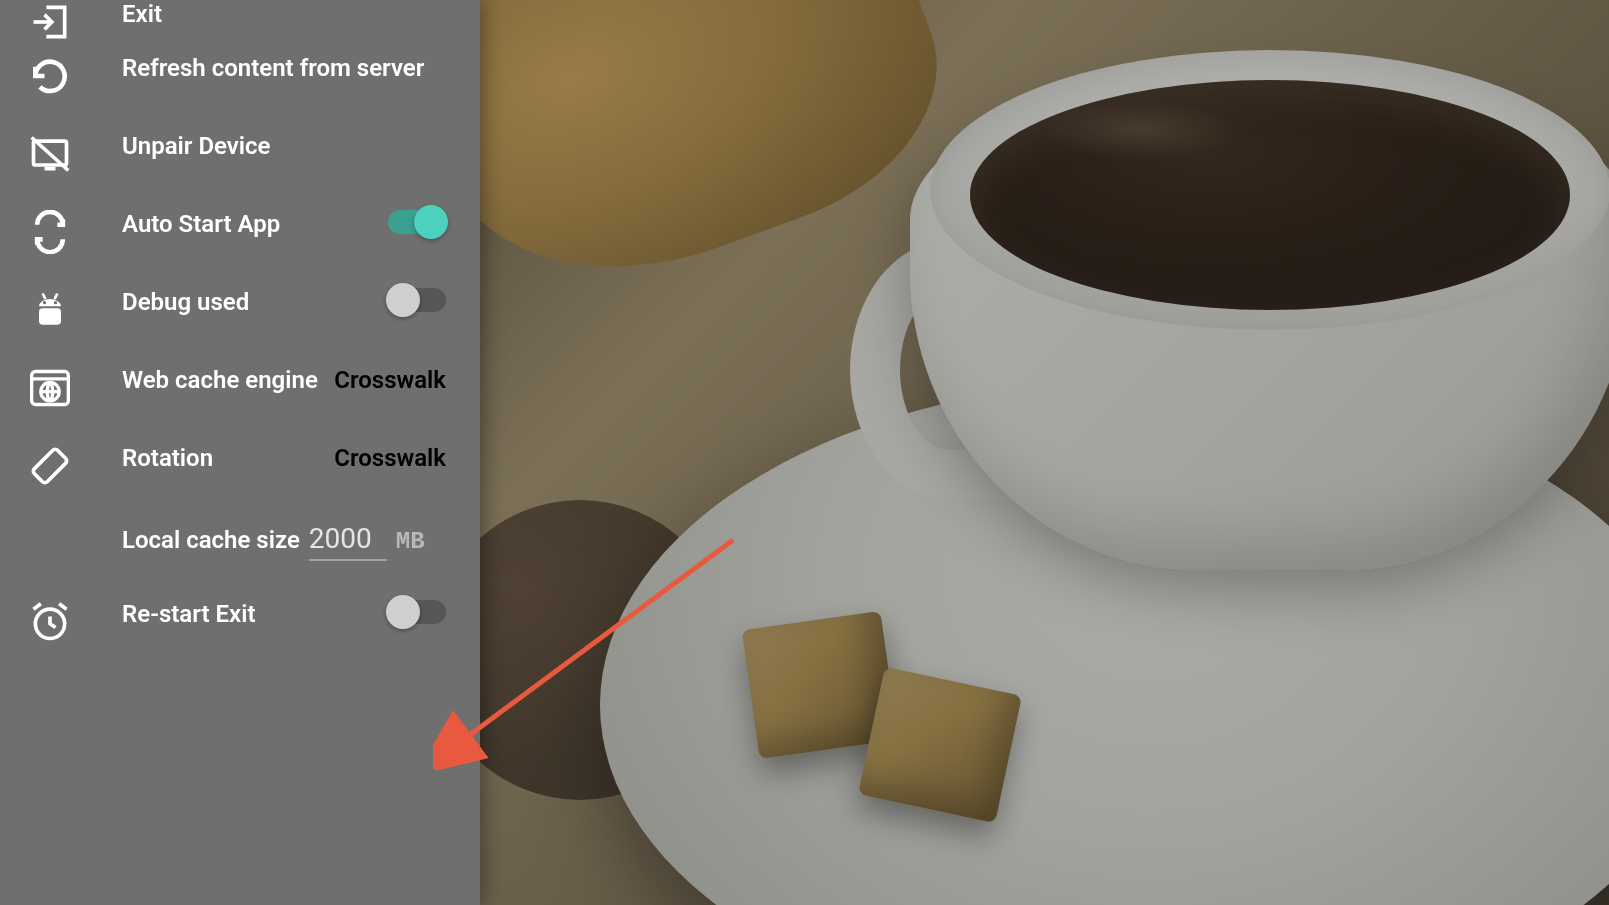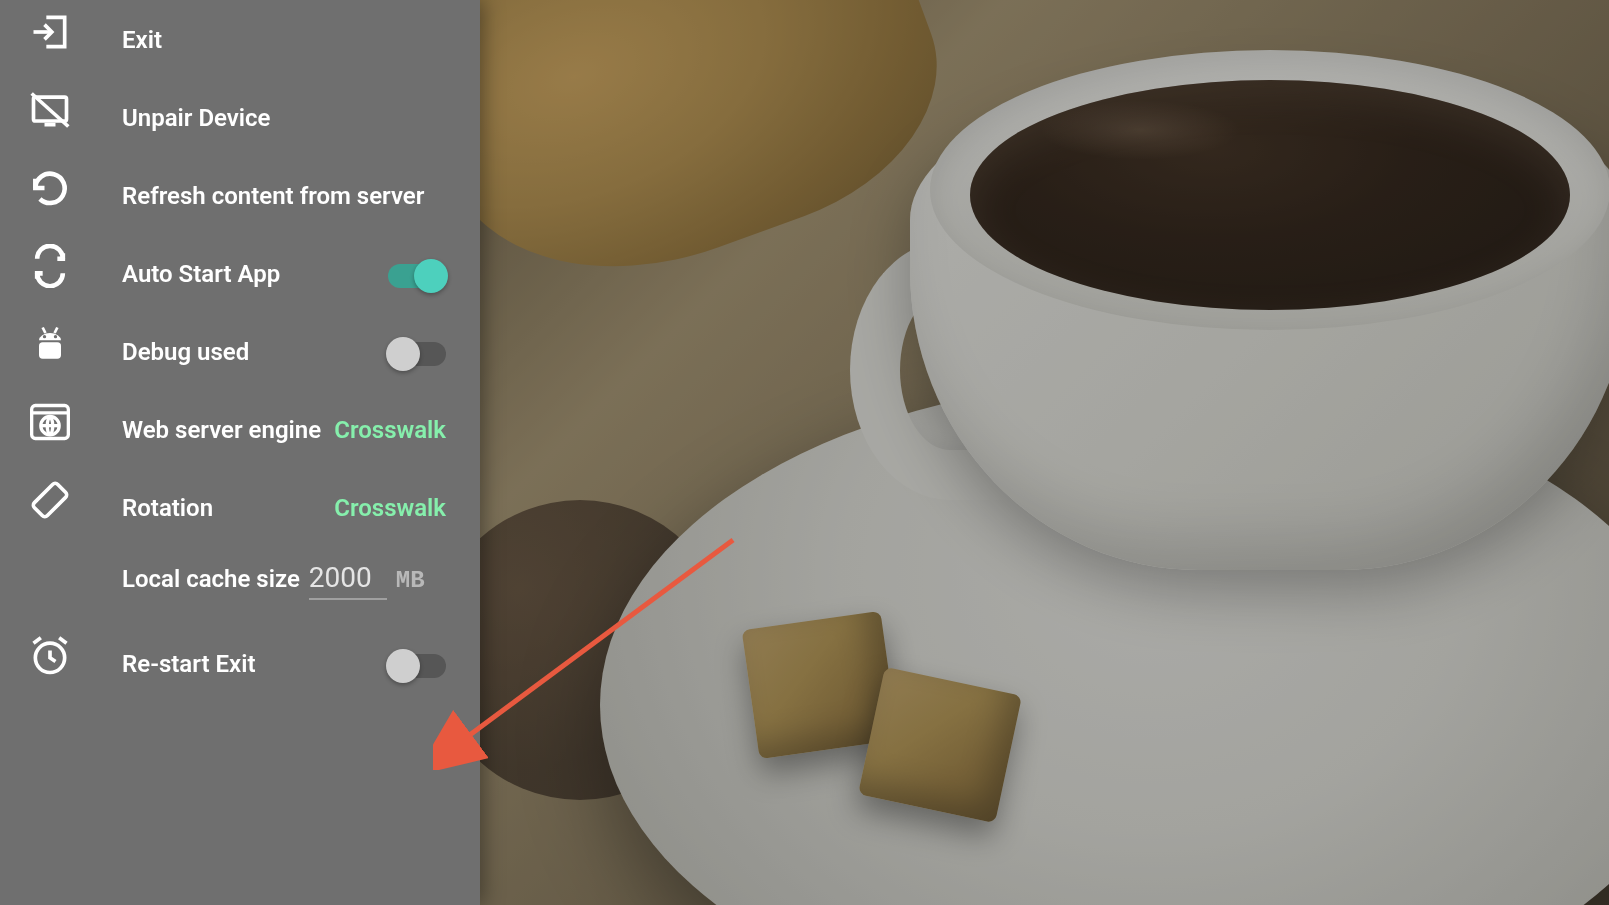--- a/index.html
+++ b/index.html
@@ -153,21 +153,21 @@
       left: 0;
       width: 480px;
       height: 905px;
       background: #6f6f6f;
       z-index: 10;
       box-shadow: 3px 0 20px rgba(0,0,0,0.4);
       padding-top: 0;
     }
     .menu-item {
       display: flex;
-      align-items: flex-end;
+      align-items: flex-start;
       height: 78px;
       padding-left: 28px;
       color: #ffffff;
       font-size: 24px;
       font-weight: 600;
     }
     .menu-item.no-icon {
       padding-left: 122px;
     }
     .icon-slot {
@@ -178,21 +178,21 @@
       flex-shrink: 0;
     }
     .icon-slot svg {
       width: 44px;
       height: 44px;
     }
     .label-slot {
       flex: 1;
     }
     .value-slot {
-      color: #86efac;
+      color: #000000;
       font-size: 24px;
       font-weight: 600;
       margin-right: 34px;
     }
     .toggle {
       position: relative;
       width: 58px;
       height: 24px;
       background: #565656;
       border-radius: 20px;
@@ -279,37 +279,37 @@
         <path d="M10 4 H20 V20 H10"></path>
         <path d="M3 12 H13"></path>
         <path d="M9 8 L13 12 L9 16"></path>
       </svg>
     </span>
     <span class="label-slot">Exit</span>
   </div>
 
   <div class="menu-item">
     <span class="icon-slot">
+      <svg viewBox="0 0 24 24" fill="none" stroke="#ffffff" stroke-width="2.5">
+        <path d="M4 12 A8 8 0 1 1 6.5 18"></path>
+        <path d="M4 7 V12 H9"></path>
+      </svg>
+    </span>
+    <span class="label-slot">Refresh content from server</span>
+  </div>
+
+  <div class="menu-item">
+    <span class="icon-slot">
       <svg viewBox="0 0 24 24" fill="none" stroke="#ffffff" stroke-width="2">
         <rect x="3" y="5" width="18" height="13" rx="1"></rect>
         <path d="M9 20 H15"></path>
         <line x1="2" y1="3" x2="22" y2="21"></line>
       </svg>
     </span>
     <span class="label-slot">Unpair Device</span>
-  </div>
-
-  <div class="menu-item">
-    <span class="icon-slot">
-      <svg viewBox="0 0 24 24" fill="none" stroke="#ffffff" stroke-width="2.5">
-        <path d="M4 12 A8 8 0 1 1 6.5 18"></path>
-        <path d="M4 7 V12 H9"></path>
-      </svg>
-    </span>
-    <span class="label-slot">Refresh content from server</span>
   </div>
 
   <div class="menu-item">
     <span class="icon-slot">
       <svg viewBox="0 0 24 24" fill="none" stroke="#ffffff" stroke-width="2.5">
         <path d="M5 8 A7 7 0 0 1 19 8"></path>
         <path d="M19 5 V8 H16"></path>
         <path d="M19 16 A7 7 0 0 1 5 16"></path>
         <path d="M5 19 V16 H8"></path>
       </svg>
@@ -341,21 +341,21 @@
     <span class="icon-slot">
       <svg viewBox="0 0 24 24" fill="none" stroke="#ffffff" stroke-width="1.8">
         <rect x="2" y="3" width="20" height="18" rx="2"></rect>
         <line x1="2" y1="7" x2="22" y2="7"></line>
         <circle cx="12" cy="14" r="5"></circle>
         <path d="M7 14 H17"></path>
         <path d="M12 9 C10 11 10 17 12 19"></path>
         <path d="M12 9 C14 11 14 17 12 19"></path>
       </svg>
     </span>
-    <span class="label-slot">Web server engine</span>
+    <span class="label-slot">Web cache engine</span>
     <span class="value-slot">Crosswalk</span>
   </div>
 
   <div class="menu-item">
     <span class="icon-slot">
       <svg viewBox="0 0 24 24" fill="none" stroke="#ffffff" stroke-width="2">
         <rect x="7" y="3" width="10" height="18" rx="2" transform="rotate(45 12 12)"></rect>
       </svg>
     </span>
     <span class="label-slot">Rotation</span>

